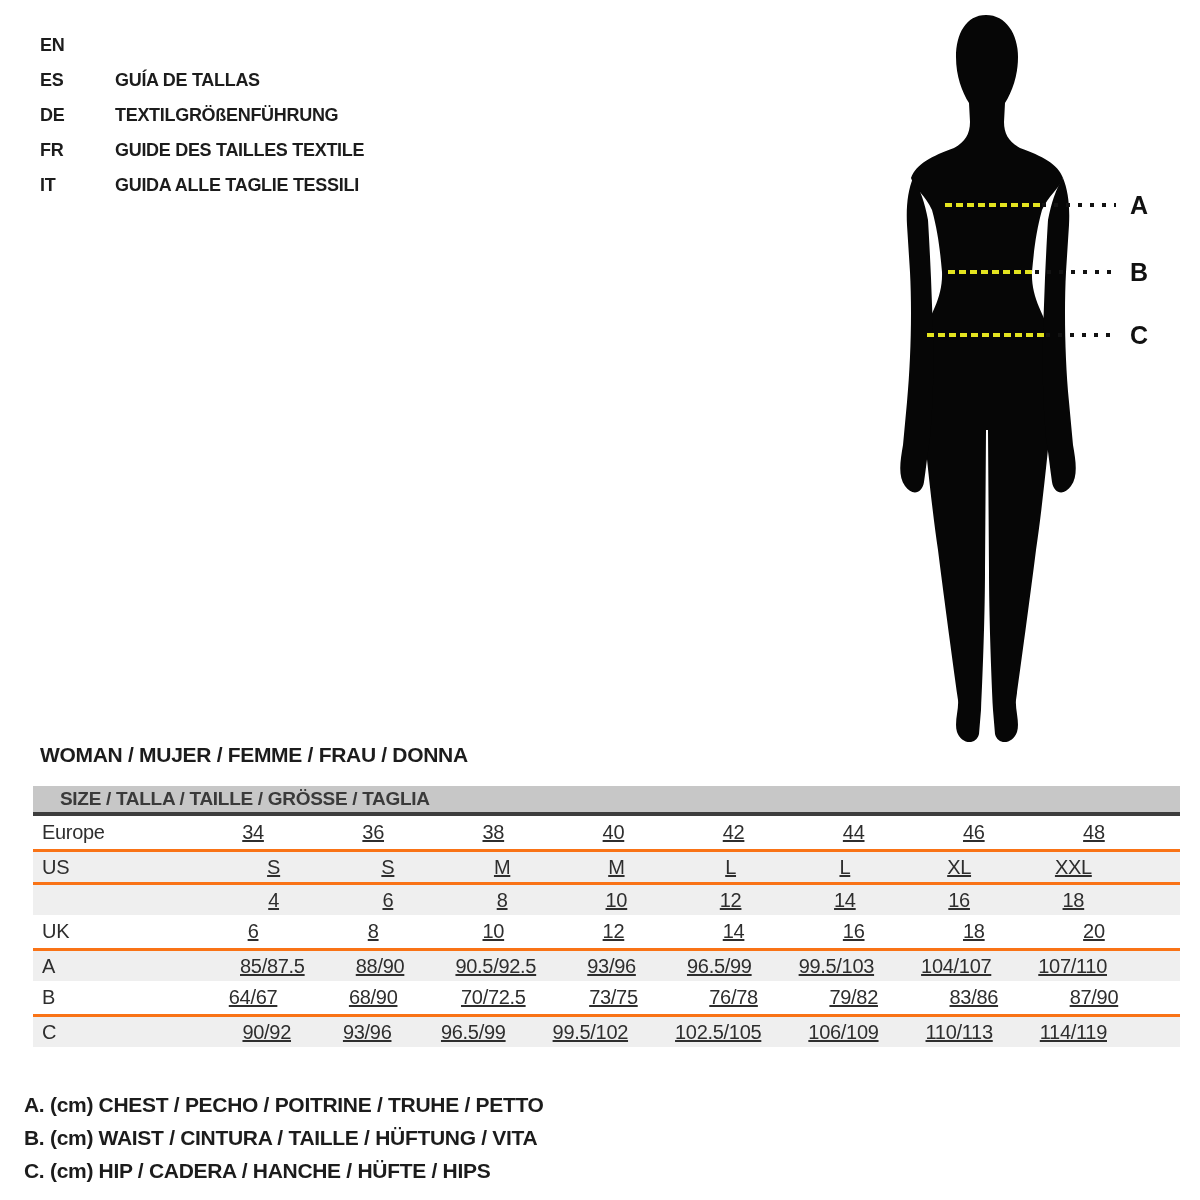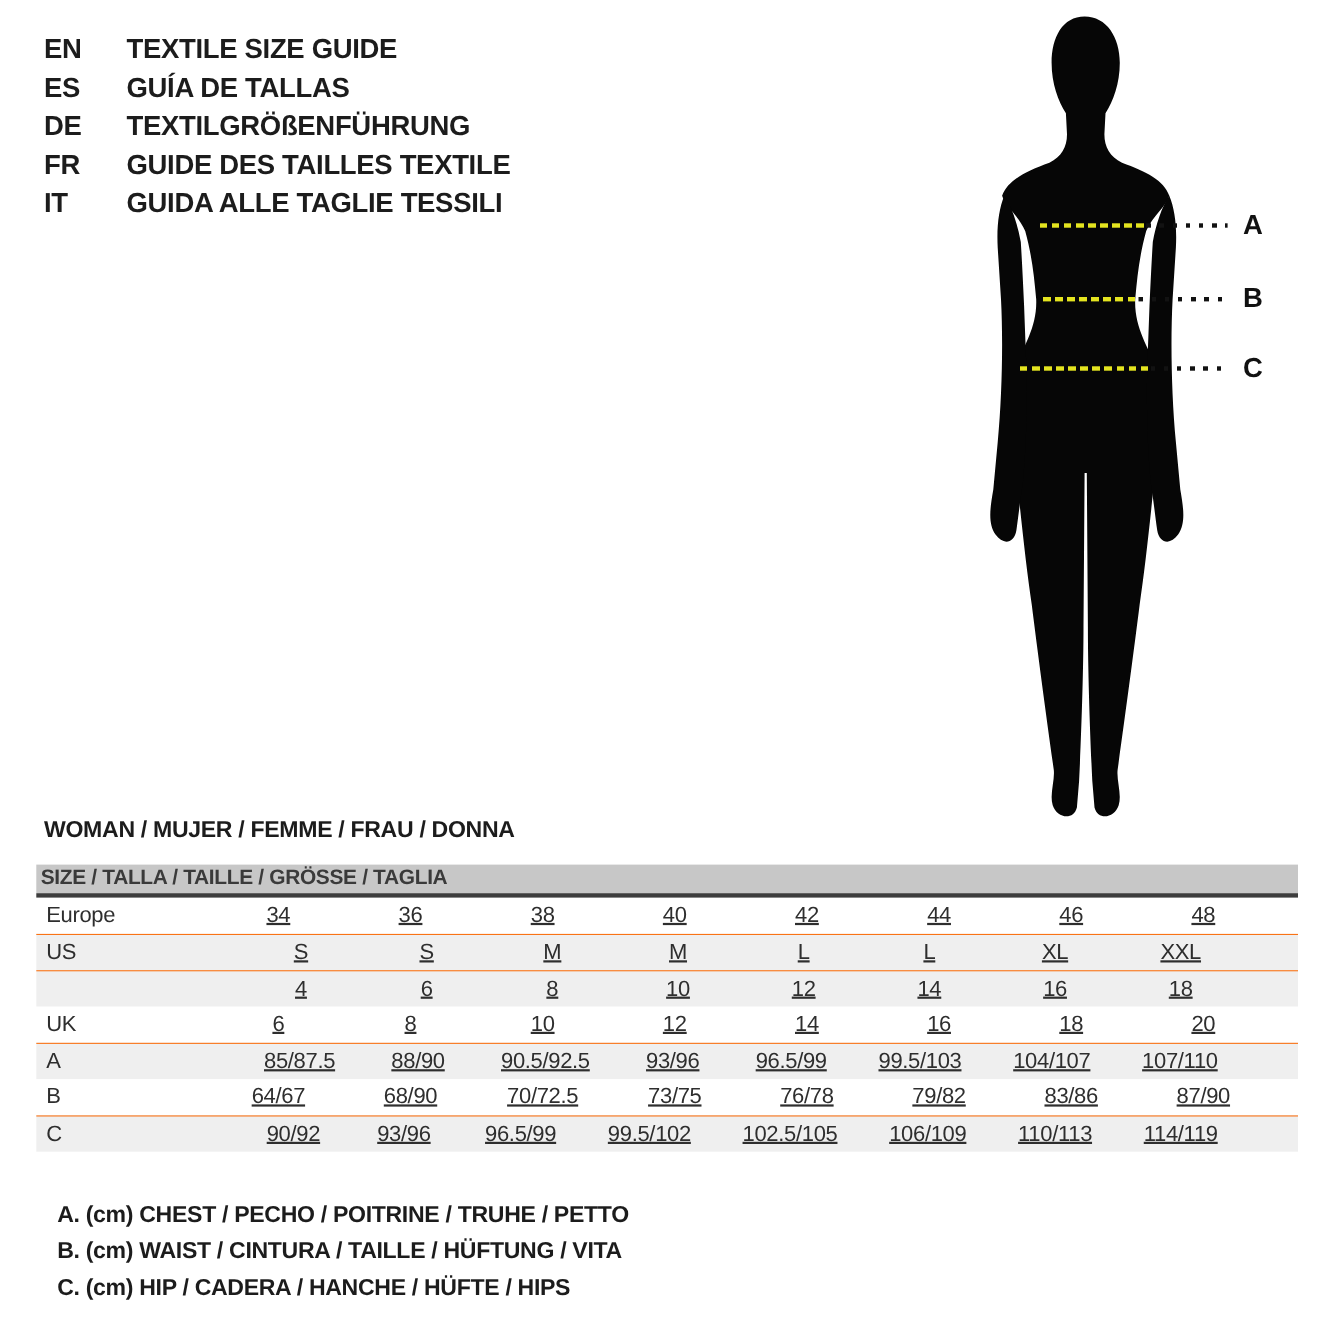--- a/index.html
+++ b/index.html
@@ -13,21 +13,21 @@
     --table-text:#2e2e2e;
   }
   html,body{margin:0;padding:0;}
   body{
     width:1200px;height:1200px;position:relative;background:#ffffff;
     font-family:"Liberation Sans", sans-serif;color:var(--text-dark);
     overflow:hidden;
   }
   
   .lang-block{position:absolute;left:40px;top:28px;}
-  .lang-row{display:flex;line-height:35px;font-weight:bold;font-size:25px;letter-spacing:-0.3px;white-space:nowrap;}
+  .lang-row{display:flex;line-height:35px;font-weight:bold;font-size:18px;letter-spacing:-0.3px;white-space:nowrap;}
   .lang-code{width:75px;flex:0 0 75px;}
   
   .figure-wrap{position:absolute;left:858px;top:10px;width:260px;height:740px;}
   .figure-wrap svg{display:block;width:260px;height:740px;}
   .mline{position:absolute;height:4px;}
   .dash-yellow{position:absolute;top:0;height:4px;
     background:repeating-linear-gradient(90deg,var(--dash-yellow) 0 7px,transparent 7px 11px);}
   .dot-black{position:absolute;top:0;height:4px;
     background:repeating-linear-gradient(90deg,var(--dot-black) 0 4px,transparent 4px 12px);}
   #line-A{left:0;top:203px;width:1200px;}
@@ -41,38 +41,37 @@
   #line-C .dot-black{left:1046px;width:70px;}
   .mlabel{position:absolute;left:1130px;top:50%;transform:translateY(-50%);
     font-size:25px;font-weight:600;color:#111;}
   .mline{pointer-events:none;}
   
   .section-title{position:absolute;left:40px;top:743px;font-size:21px;font-weight:bold;
     letter-spacing:-0.3px;white-space:nowrap;}
   
   .size-table{position:absolute;left:33px;top:786px;width:1147px;}
   .table-header{height:26px;background:var(--header-bar-bg);display:flex;align-items:center;
-    padding-left:4px;font-size:19px;font-weight:bold;color:#3a3a3a;letter-spacing:-0.3px;box-sizing:border-box;}
+    padding-left:27px;font-size:19px;font-weight:bold;color:#3a3a3a;letter-spacing:-0.3px;box-sizing:border-box;}
   .table-divider{height:4px;background:var(--table-divider);}
   .trow{display:grid;grid-template-columns:160px repeat(8,1fr) 26px;align-items:center;
     height:33px;box-sizing:border-box;font-size:20px;color:var(--table-text);letter-spacing:-0.3px;}
-  .trow.shaded{background:var(--row-shaded-bg);border-top:1px solid #f97316;gap:47px;}
+  .trow.shaded{background:var(--row-shaded-bg);border-top:3px solid #f97316;gap:47px;}
   .tlabel{padding-left:9px;text-align:left;}
   .tcell{text-align:center;text-decoration:underline;}
   
-  .legend{position:absolute;left:52px;top:1088px;}
+  .legend{position:absolute;left:24px;top:1088px;}
   .legend-line{line-height:33px;font-size:21px;font-weight:bold;letter-spacing:-0.3px;white-space:nowrap;}
 </style>
 </head>
 <body>
 
 <div class="lang-block" id="lang-block">
     <div class="lang-row">
       <span class="lang-code">EN</span>
-      <span class="lang-label">TEXTILE SIZE GUIDE</span>
     </div>
     <div class="lang-row">
       <span class="lang-code">ES</span>
       <span class="lang-label">GUÍA DE TALLAS</span>
     </div>
     <div class="lang-row">
       <span class="lang-code">DE</span>
       <span class="lang-label">TEXTILGRÖßENFÜHRUNG</span>
     </div>
     <div class="lang-row">

